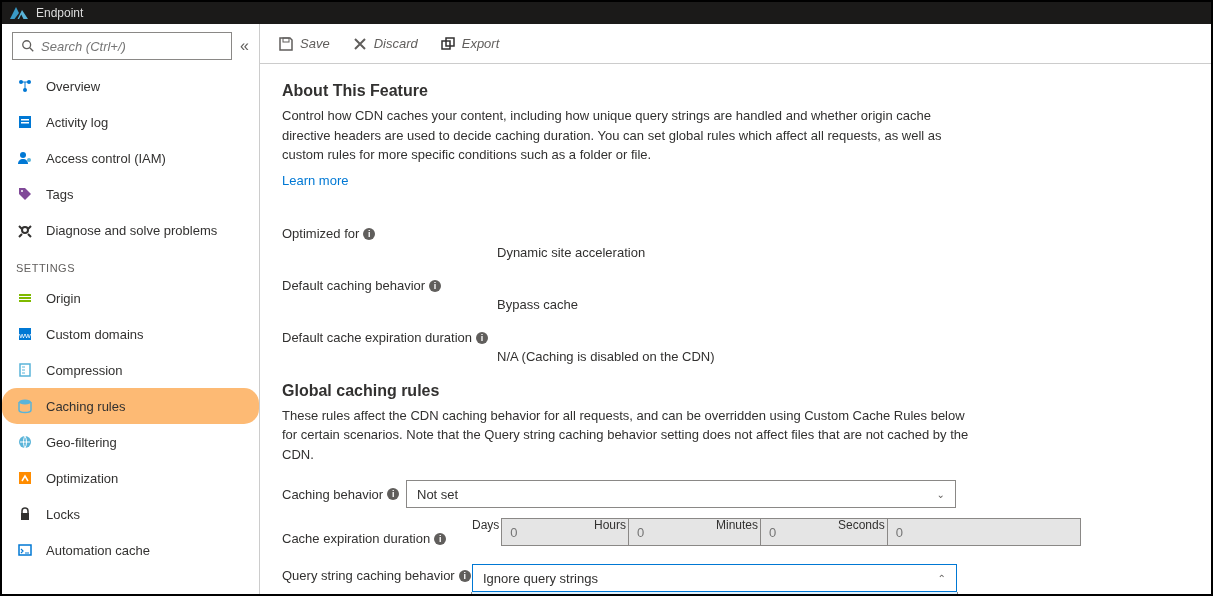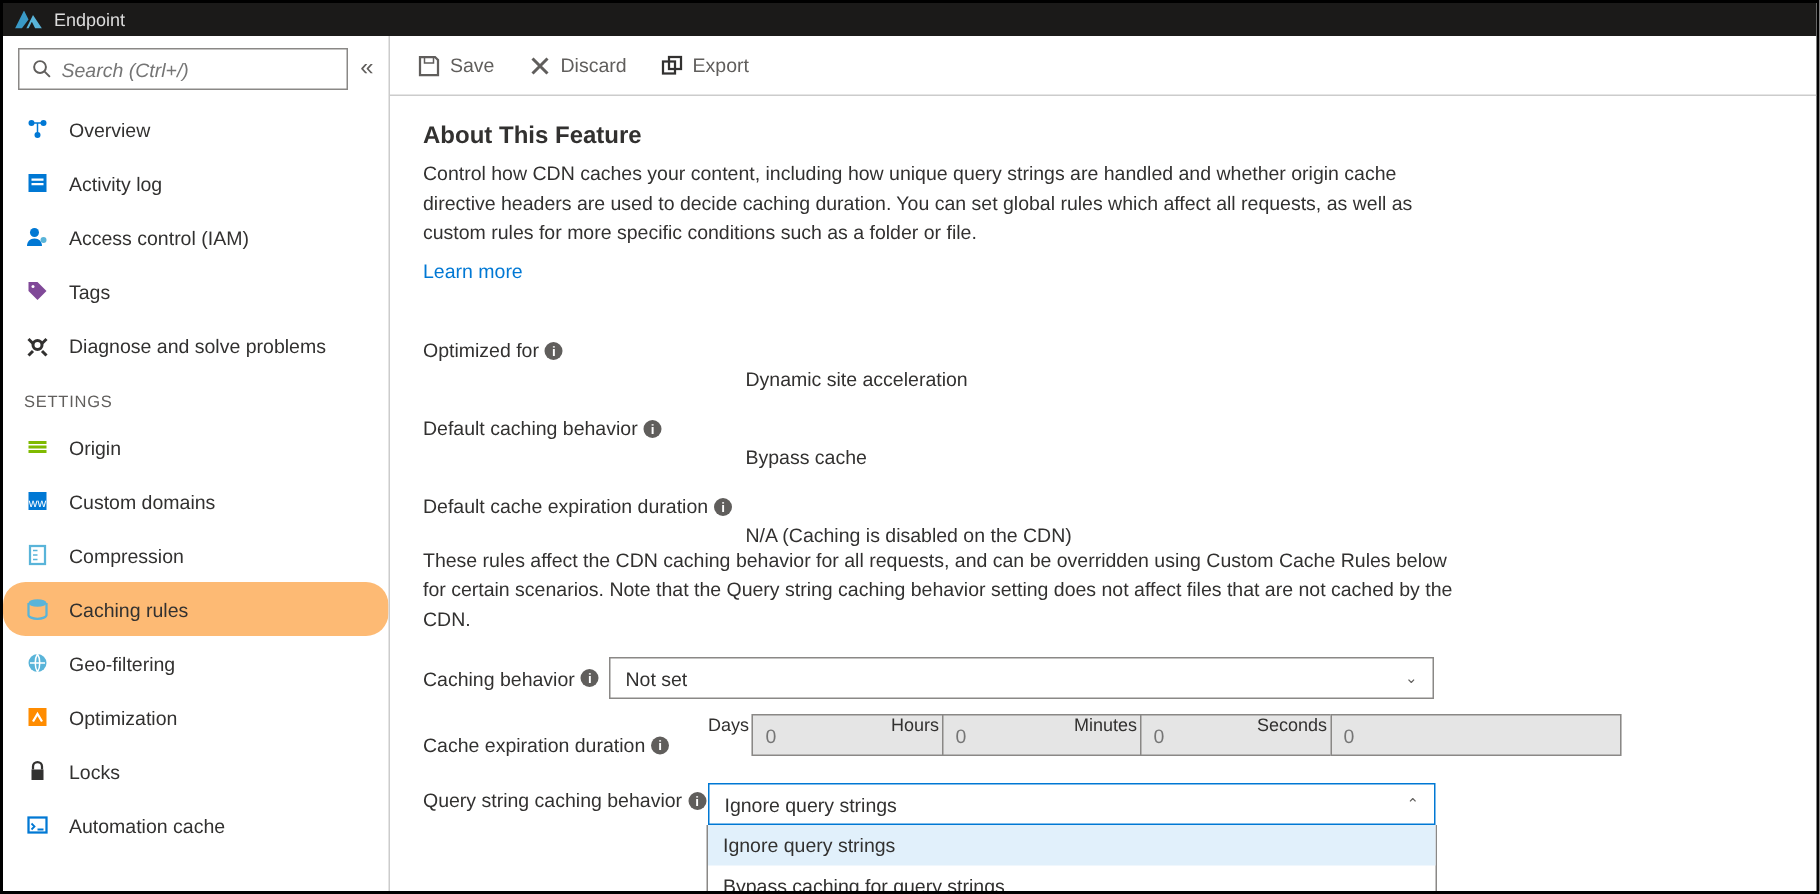--- a/index.html
+++ b/index.html
@@ -20,21 +20,21 @@
 .collapse-btn { font-size: 16px; color: #605e5c; cursor: pointer; }
 
 .nav { overflow-y: auto; flex: 1; }
 .nav-item { display: flex; align-items: center; height: 36px; padding: 0 14px; cursor: pointer; font-size: 13px; color: #323130; }
 .nav-item.active { background: #fdba74; border-radius: 15px; }
 .nav-icon { width: 18px; height: 18px; margin-right: 12px; display: inline-flex; align-items: center; justify-content: center; }
 .nav-section { padding: 14px 14px 6px; font-size: 11px; color: #605e5c; letter-spacing: 0.5px; }
 
 .main { flex: 1; display: flex; flex-direction: column; overflow: hidden; }
 .toolbar { height: 40px; border-bottom: 1px solid #ccc; display: flex; align-items: center; padding: 0 18px; gap: 22px; }
-.tool-btn { display: flex; align-items: center; gap: 6px; color: #605e5c; font-size: 13px; cursor: pointer; }
+.tool-btn { display: flex; align-items: center; gap: 6px; color: #605e5c; font-size: 13px; cursor: pointer; font-style: italic; }
 .tool-btn svg { width: 16px; height: 16px; fill: #605e5c; }
 
 .content { padding: 18px 22px; overflow-y: auto; flex: 1; }
 .sect-title { font-size: 16px; font-weight: 600; margin-bottom: 6px; }
 .sect-desc { font-size: 13px; color: #323130; line-height: 1.5; margin-bottom: 4px; max-width: 690px; }
 .learn-link { color: #0078d4; font-size: 13px; cursor: pointer; display: inline-block; margin-top: 4px; margin-bottom: 14px; }
 
 .props { margin-top: 6px; }
 .prop-row { display: flex; align-items: center; min-height: 38px; }
 .prop-label { width: 215px; font-size: 13px; color: #323130; display: flex; align-items: center; gap: 4px; }
@@ -258,20 +258,21 @@
         </div>
         <div class="prop-row">
           <div class="prop-label">
               <span>Default cache expiration duration</span> 
               <span class="info-icon">i</span>
             </div>
           <div class="prop-value">N/A (Caching is disabled on the CDN)</div>
         </div>
       </div>
 
+      <div class="sect-title" style="margin-top:18px">Global caching rules</div>
       <div class="sect-desc">These rules affect the CDN caching behavior for all requests, and can be overridden using Custom Cache Rules below for certain scenarios. Note that the Query string caching behavior setting does not affect files that are not cached by the CDN.</div>
 
       <div class="form-row" style="margin-top:16px">
         <div class="form-label" style="width:124px">
             <span>Caching behavior</span> 
             <span class="info-icon">i</span>
           </div>
         <div class="select-box" style="max-width:550px">
           <span>Not set</span>
           <span class="chev">⌄</span>

